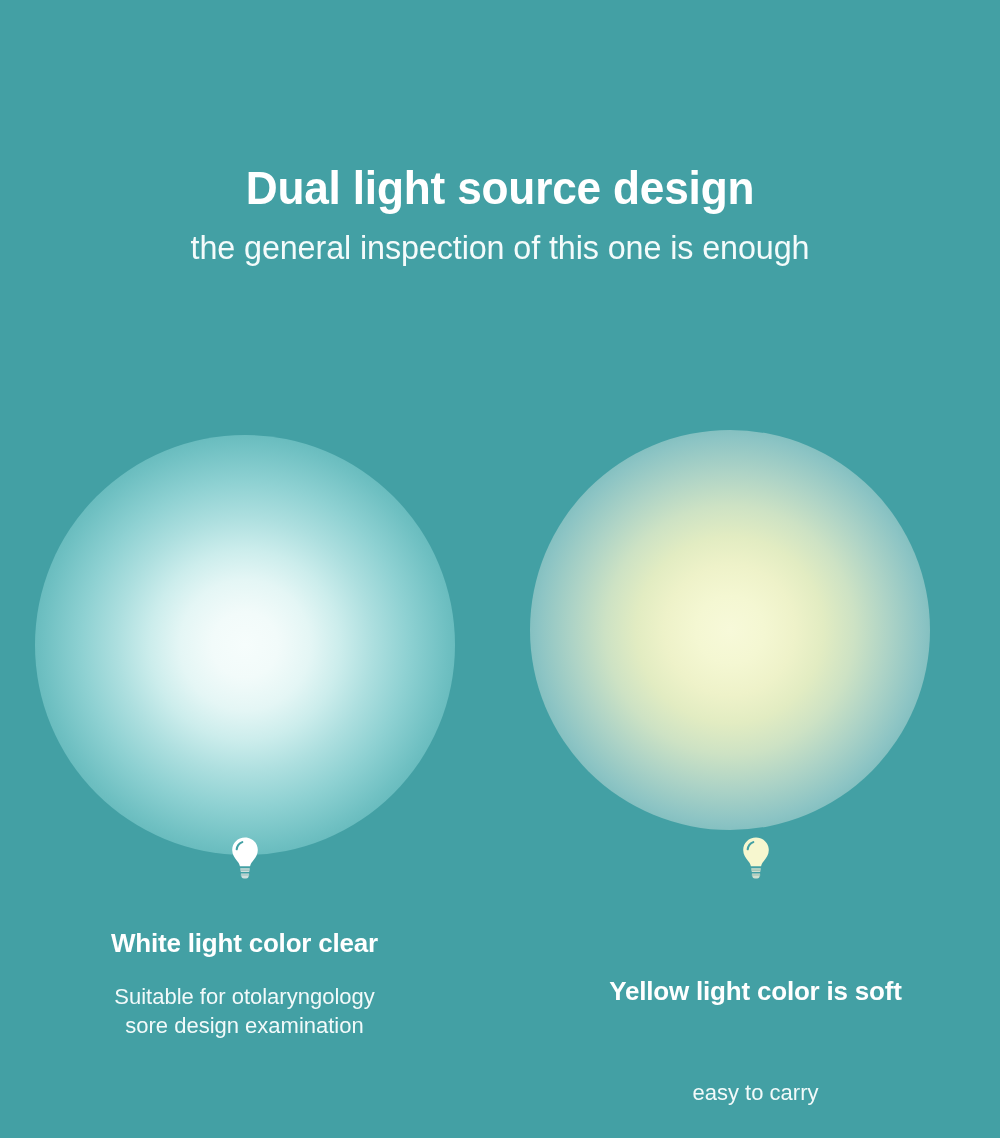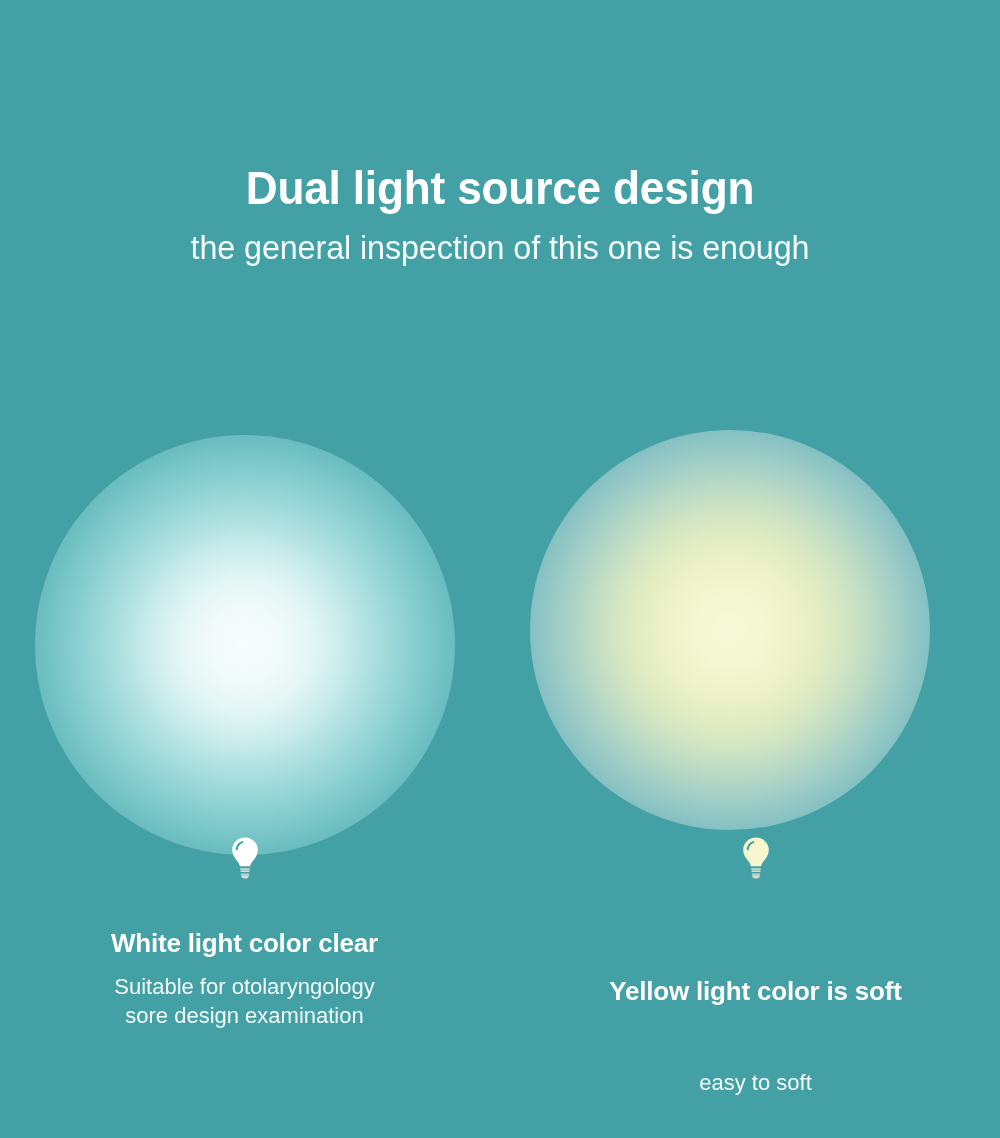--- a/index.html
+++ b/index.html
@@ -126,21 +126,21 @@
     margin-top: 48px;
     font-size: 26px;
     font-weight: bold;
     color: #ffffff;
     line-height: 30px;
     letter-spacing: -0.2px;
     white-space: nowrap;
   }
 
   .feature-desc {
-    margin-top: 14px;
+    margin-top: 24px;
     font-size: 22px;
     font-weight: normal;
     color: #f2fafa;
     line-height: 29px;
     text-align: center;
     white-space: nowrap;
   }
 </style>
 </head>
 <body>
@@ -181,18 +181,18 @@
           <path d="M15 1.5 C7.8 1.5 2.2 7.0 2.2 14.0 C2.2 18.6 4.6 21.9 7.1 24.9 C8.6 26.7 9.6 28.2 9.9 30.2 L20.1 30.2 C20.4 28.2 21.4 26.7 22.9 24.9 C25.4 21.9 27.8 18.6 27.8 14.0 C27.8 7.0 22.2 1.5 15 1.5 Z" fill="#f7f7cf"></path>
           <path d="M10.2 32.2 L19.8 32.2 L19.2 36.0 L10.8 36.0 Z" fill="#cfe0d0"></path>
           <path d="M10.9 37.4 L19.1 37.4 L18.6 40.4 C18.4 41.6 17.4 42.4 16.2 42.4 L13.8 42.4 C12.6 42.4 11.6 41.6 11.4 40.4 Z" fill="#cfe0d0"></path>
           <path d="M11.3 34.1 L18.7 34.1" stroke="#9bbdb0" stroke-width="1.1" stroke-linecap="round" fill="none"></path>
           <path d="M11.0 39.0 L19.0 39.0" stroke="#9bbdb0" stroke-width="1.0" stroke-linecap="round" fill="none"></path>
           <path d="M12.3 6.1 C9.3 7.3 7.1 10.0 6.7 13.3" stroke="#43a0a4" stroke-width="2.1" stroke-linecap="round" fill="none"></path>
         </svg>
       </span>
       <div class="feature-title">Yellow light color is soft</div>
       <div class="feature-desc">
-        <div>easy to soft</div>
+        <div>easy to carry</div>
       </div>
     </div>
 
   </div>
 </div>
 
 </body></html>

